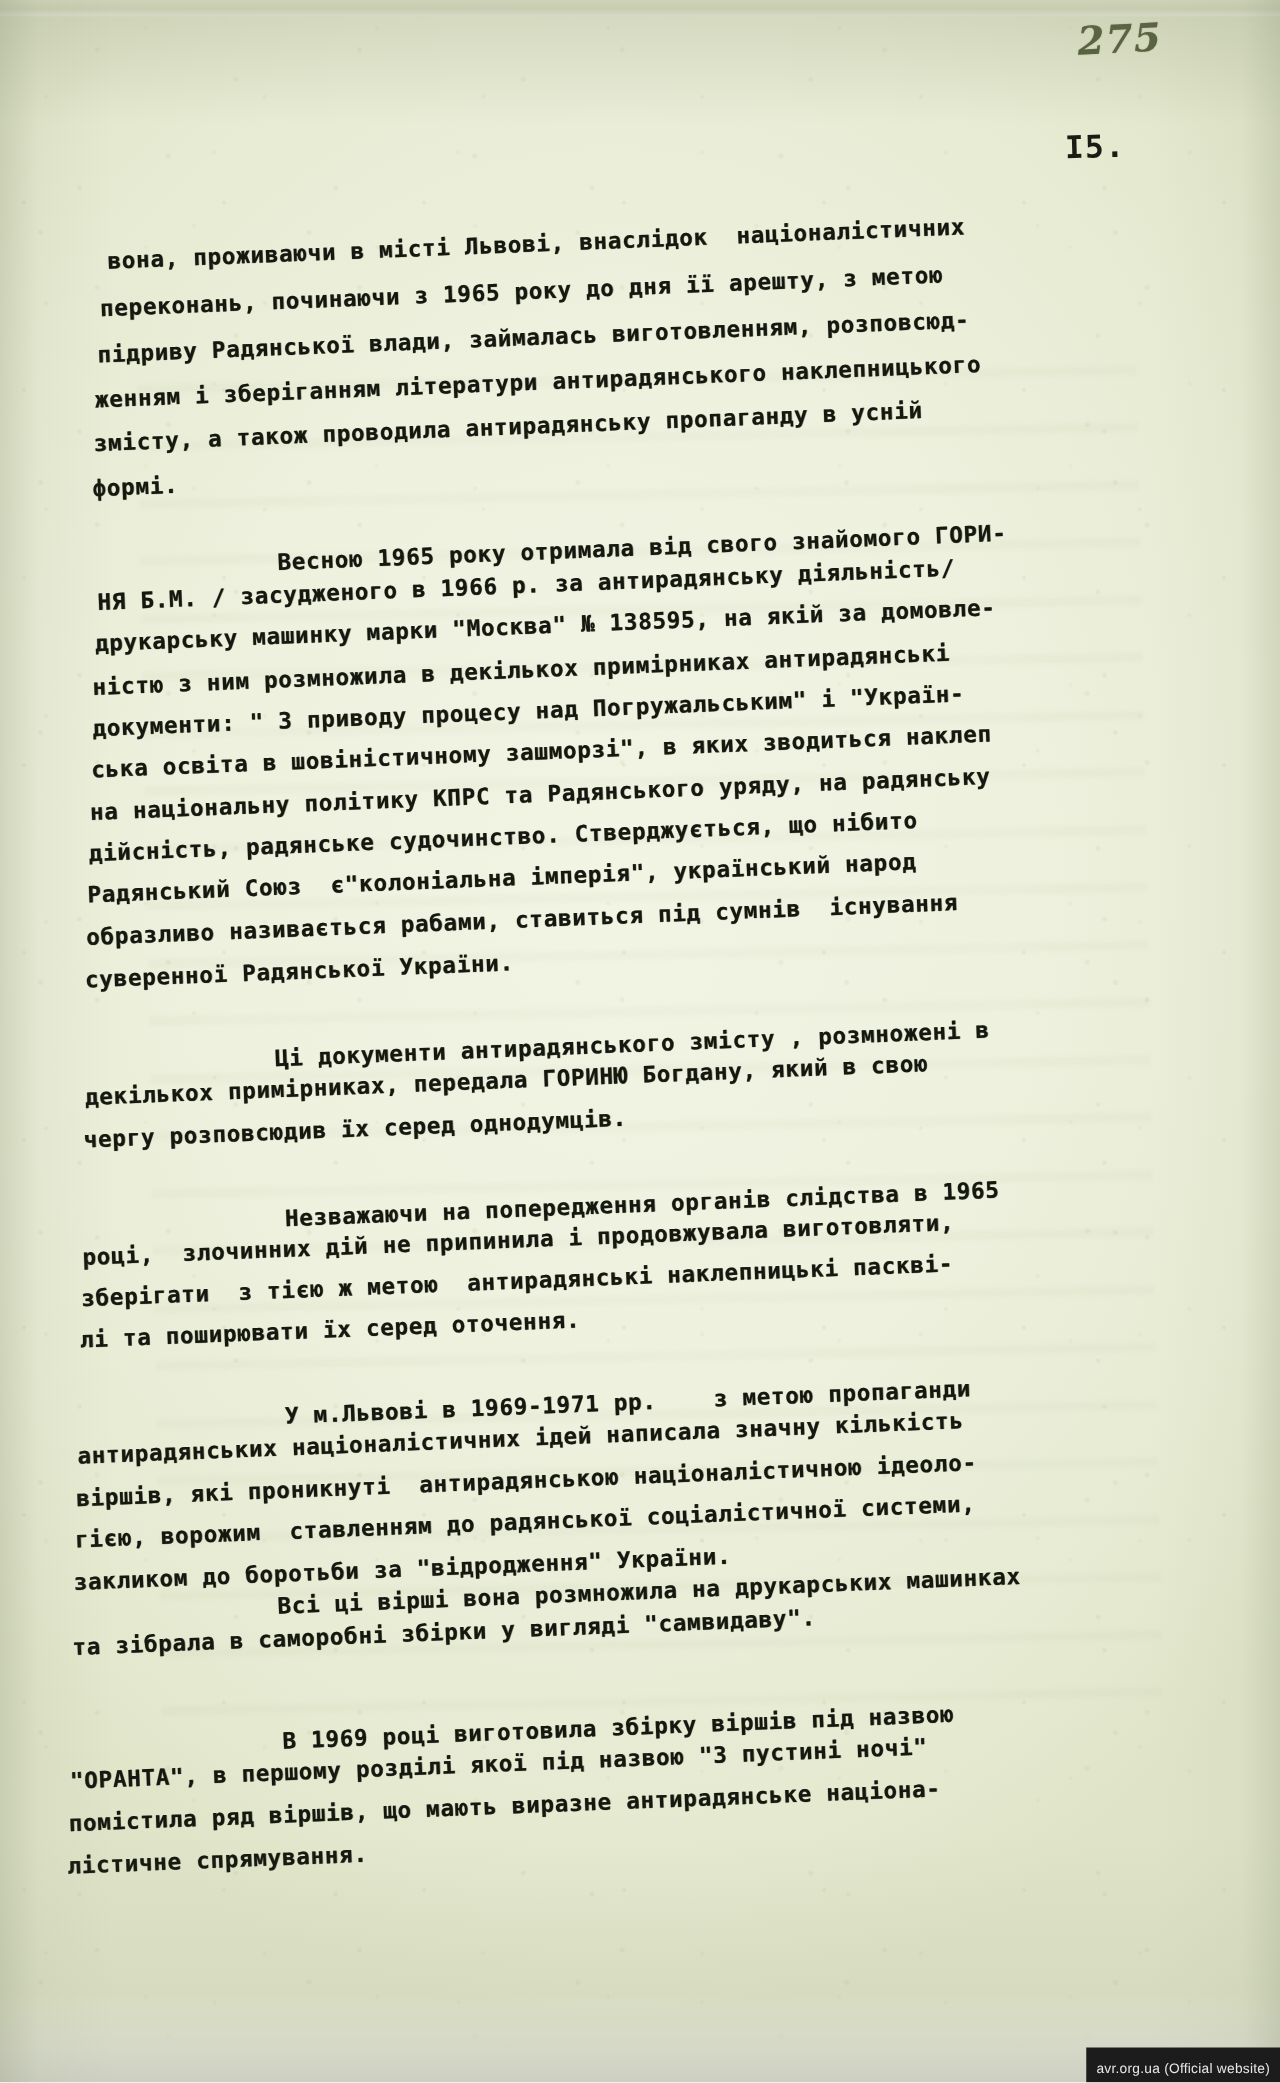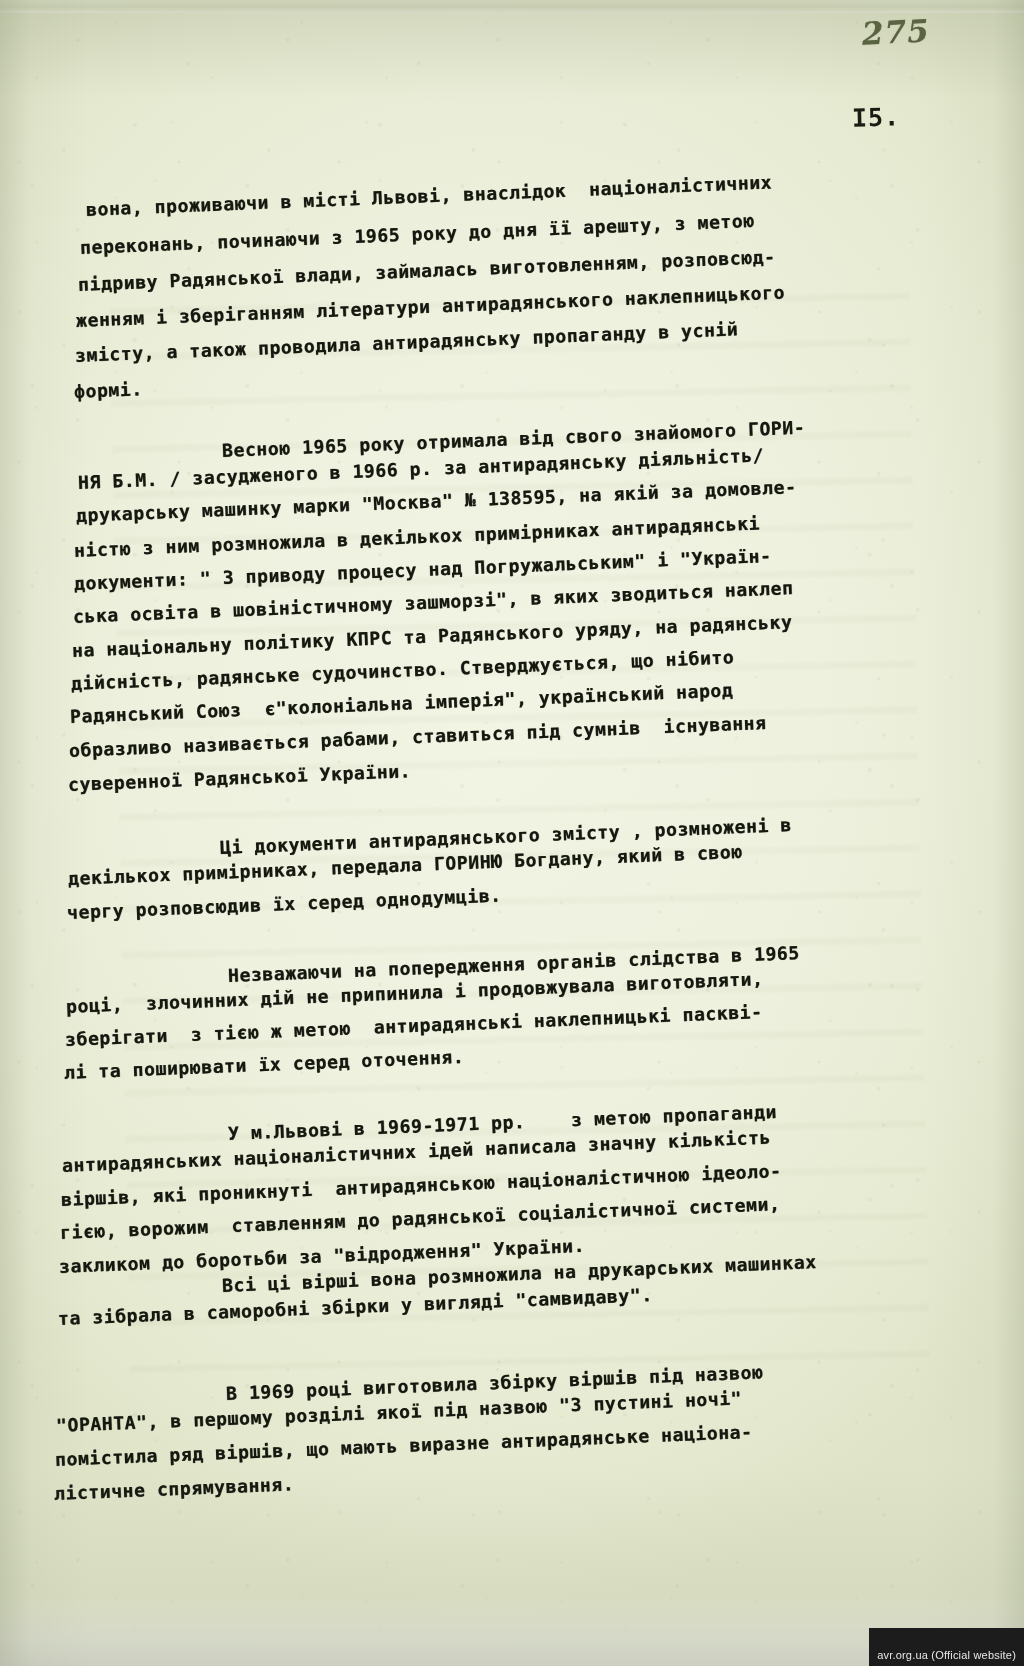--- a/index.html
+++ b/index.html
@@ -139,21 +139,21 @@
 
   
   #watermark {
     position: absolute;
     right: 0;
     bottom: 0;
     background: #1c1c1c;
     color: #e8e8e8;
     font-family: "Liberation Sans", sans-serif;
     font-size: 11px;
-    padding: 22px 8px 5px 8px;
+    padding: 12px 8px 5px 8px;
     letter-spacing: 0.2px;
     line-height: 1;
   }
 </style>
 </head>
 <body>
 
 <div id="scan-page">
 
   <div id="paper-grain"></div>

